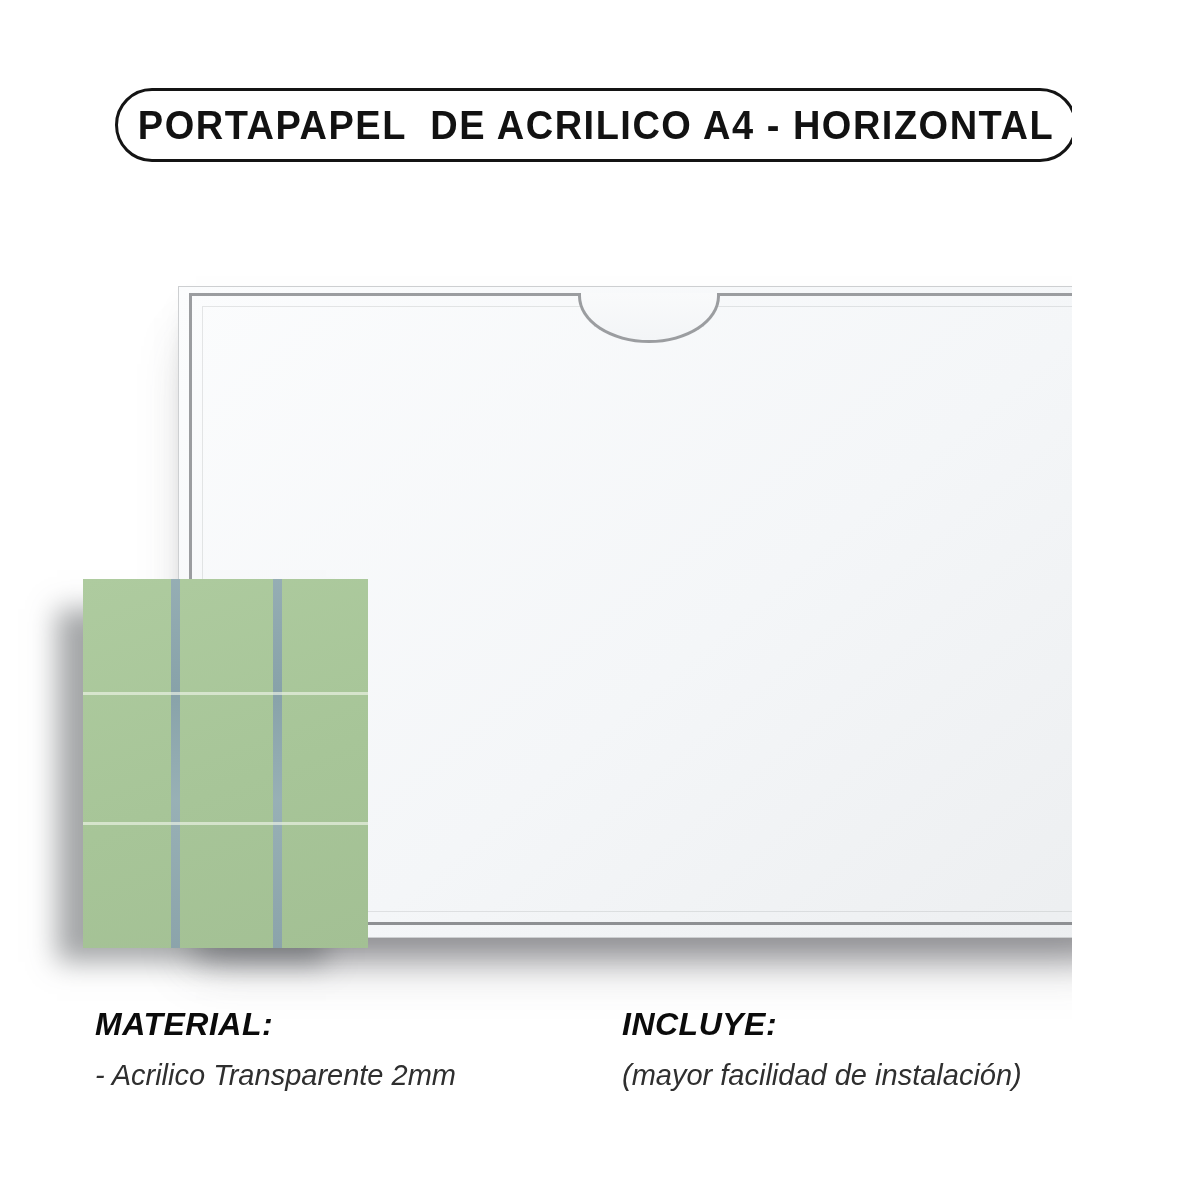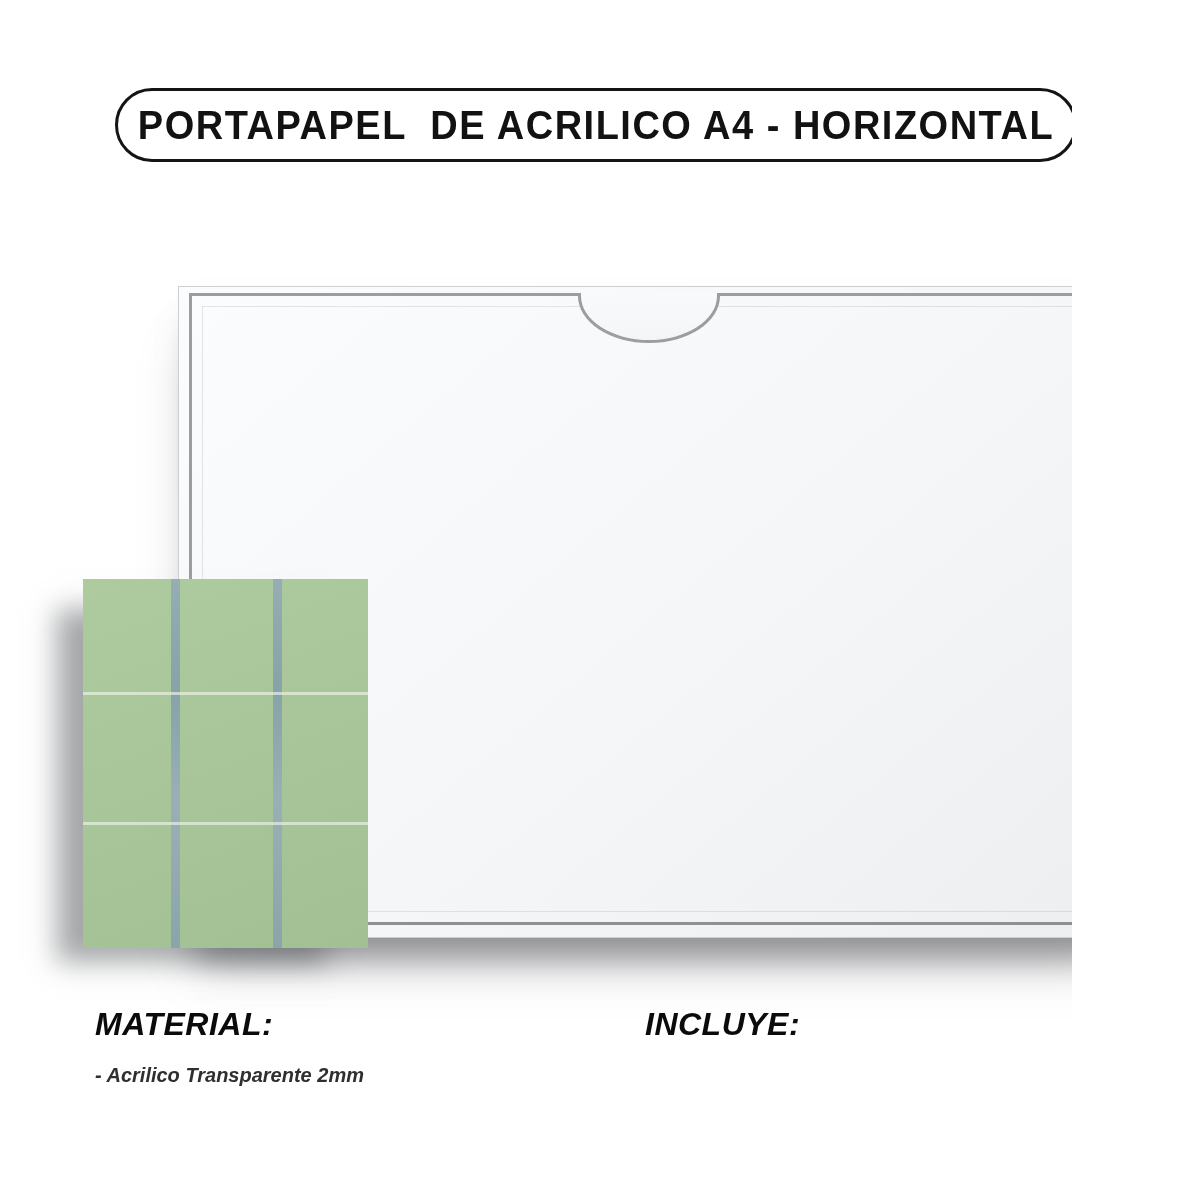--- a/index.html
+++ b/index.html
@@ -93,32 +93,32 @@
   .tape-seam.h1 { top: 113px; }
   .tape-seam.h2 { top: 243px; }
 
   
   .specs-col {
     position: absolute;
     top: 1006px;
     white-space: nowrap;
   }
   .specs-col.material { left: 95px; }
-  .specs-col.includes { left: 645px; }
+  .specs-col.includes { left: 622px; }
   .spec-heading {
     font-size: 32px;
     font-weight: bold;
     font-style: italic;
     color: #0b0b0b;
     letter-spacing: 0.5px;
     margin-bottom: 12px;
   }
   .spec-item {
-    font-size: 20px;
-    font-weight: bold;
+    font-size: 29px;
+    font-weight: normal;
     font-style: italic;
     color: #2f2f2f;
     line-height: 40px;
   }
 </style>
 </head>
 <body>
 
 <div class="canvas">
 
@@ -139,15 +139,16 @@
     <div class="tape-seam h2"></div>
   </div>
 
   <div class="specs-col material">
     <div class="spec-heading">MATERIAL:</div>
     <div class="spec-item">- Acrilico Transparente 2mm</div>
   </div>
 
   <div class="specs-col includes">
     <div class="spec-heading">INCLUYE:</div>
+    <div class="spec-item">(mayor facilidad de instalación)</div>
   </div>
 
 </div>
 
 </body></html>

